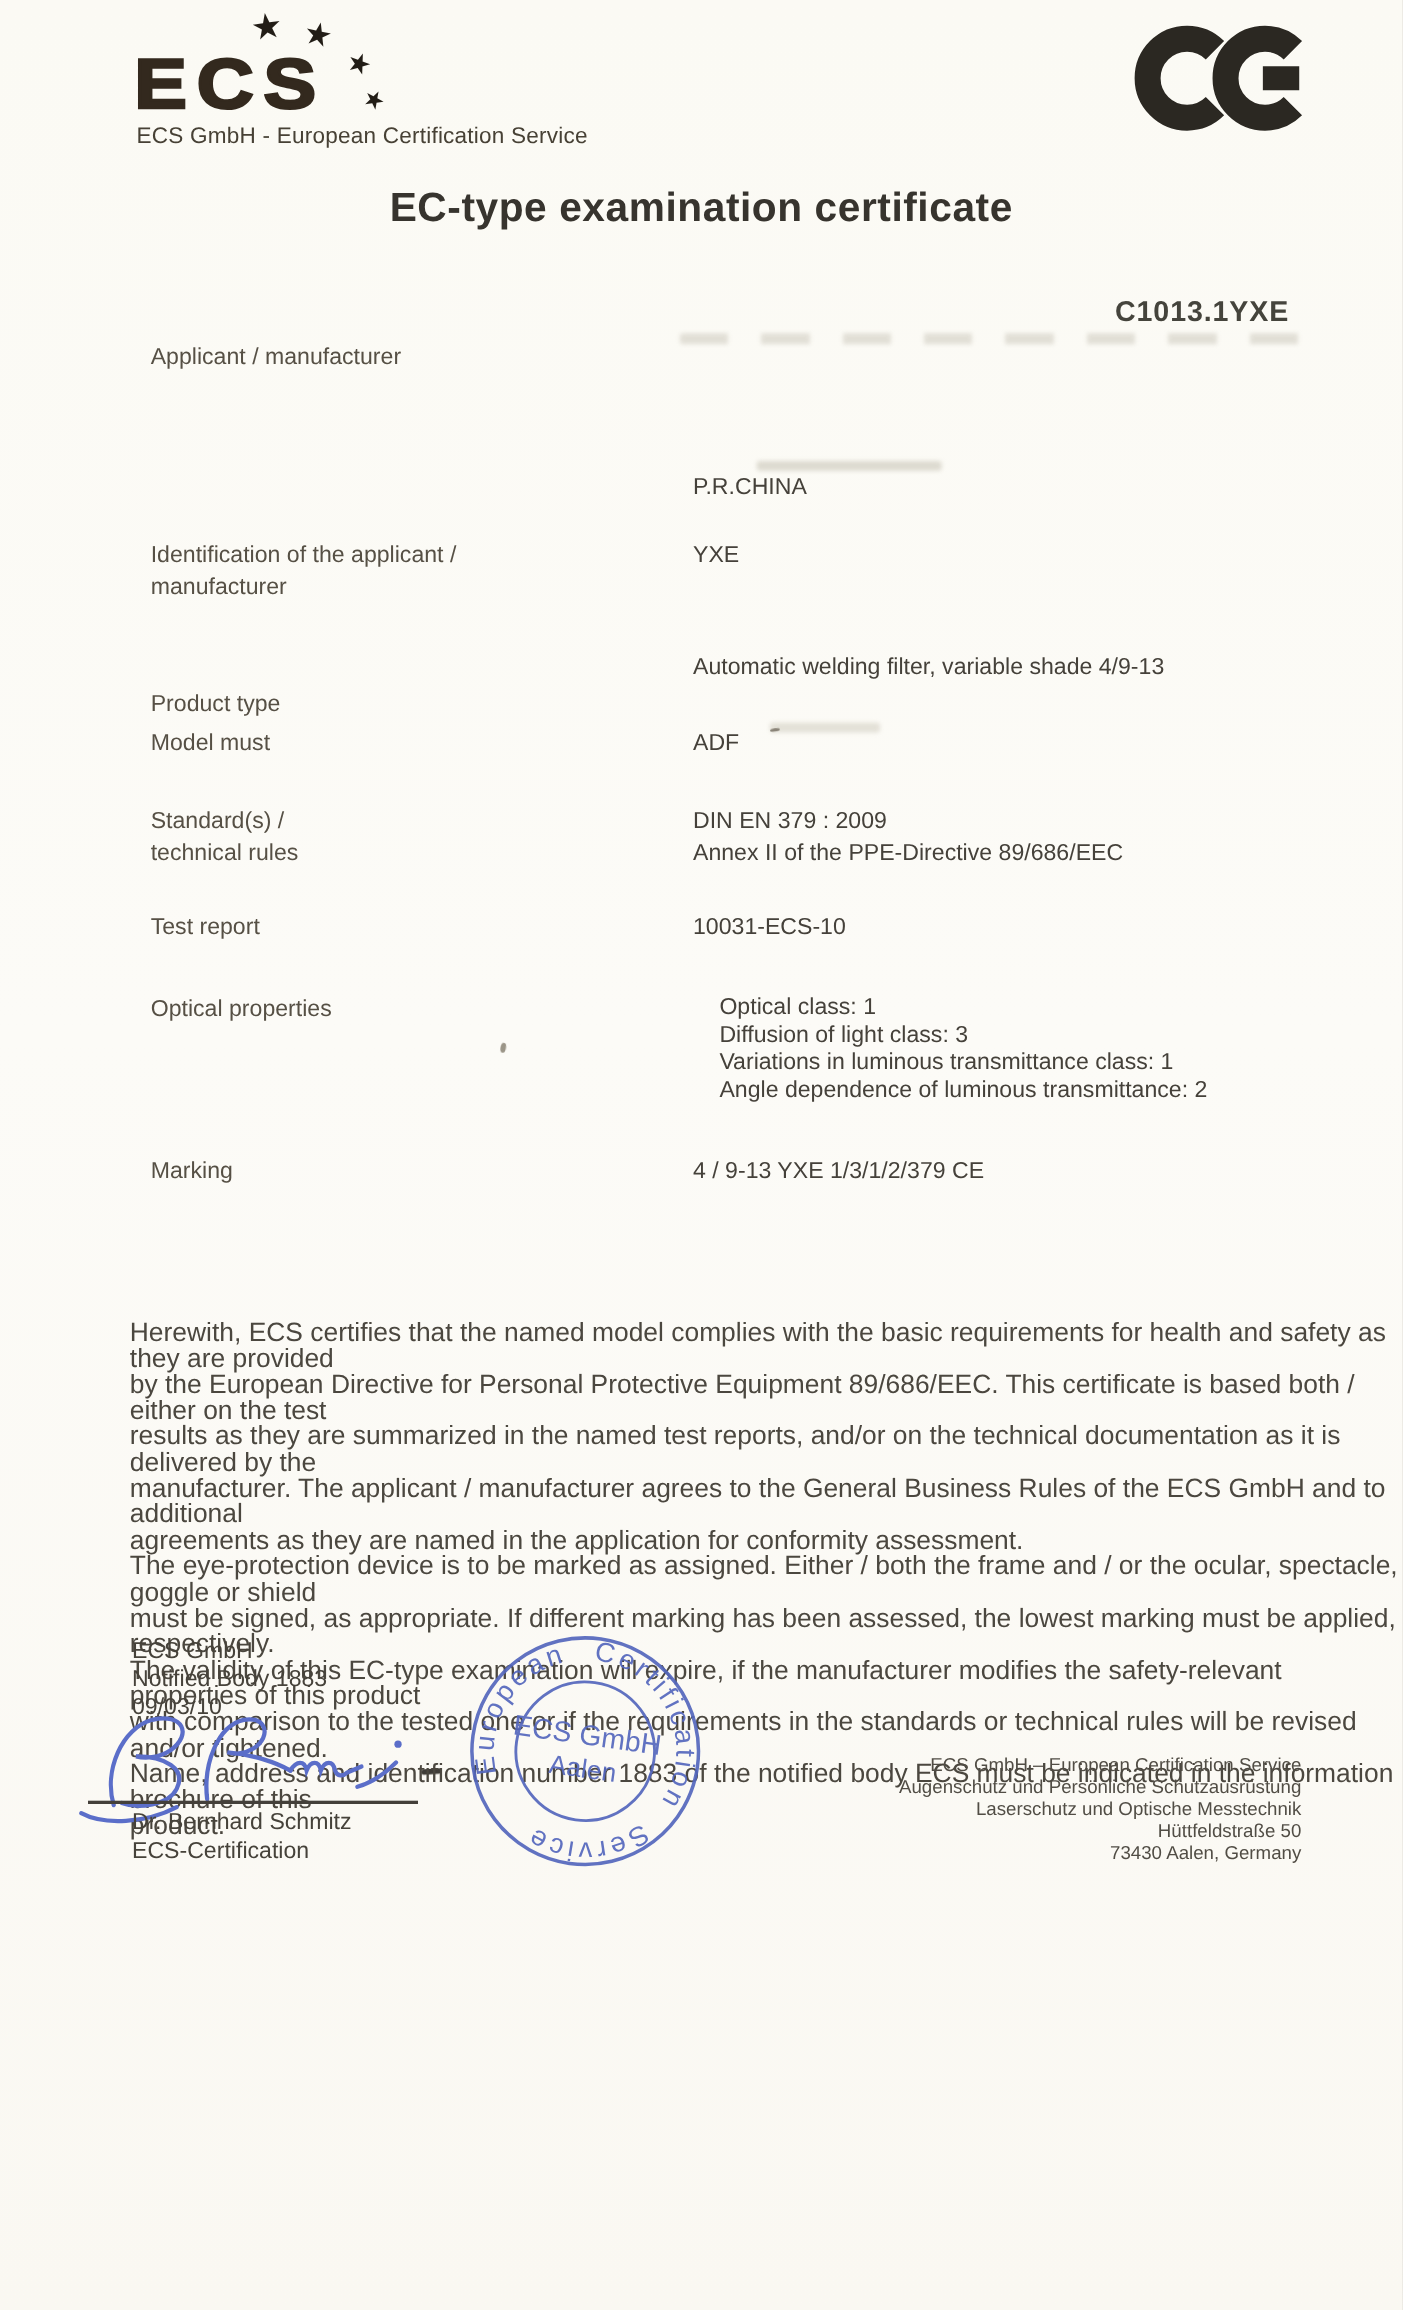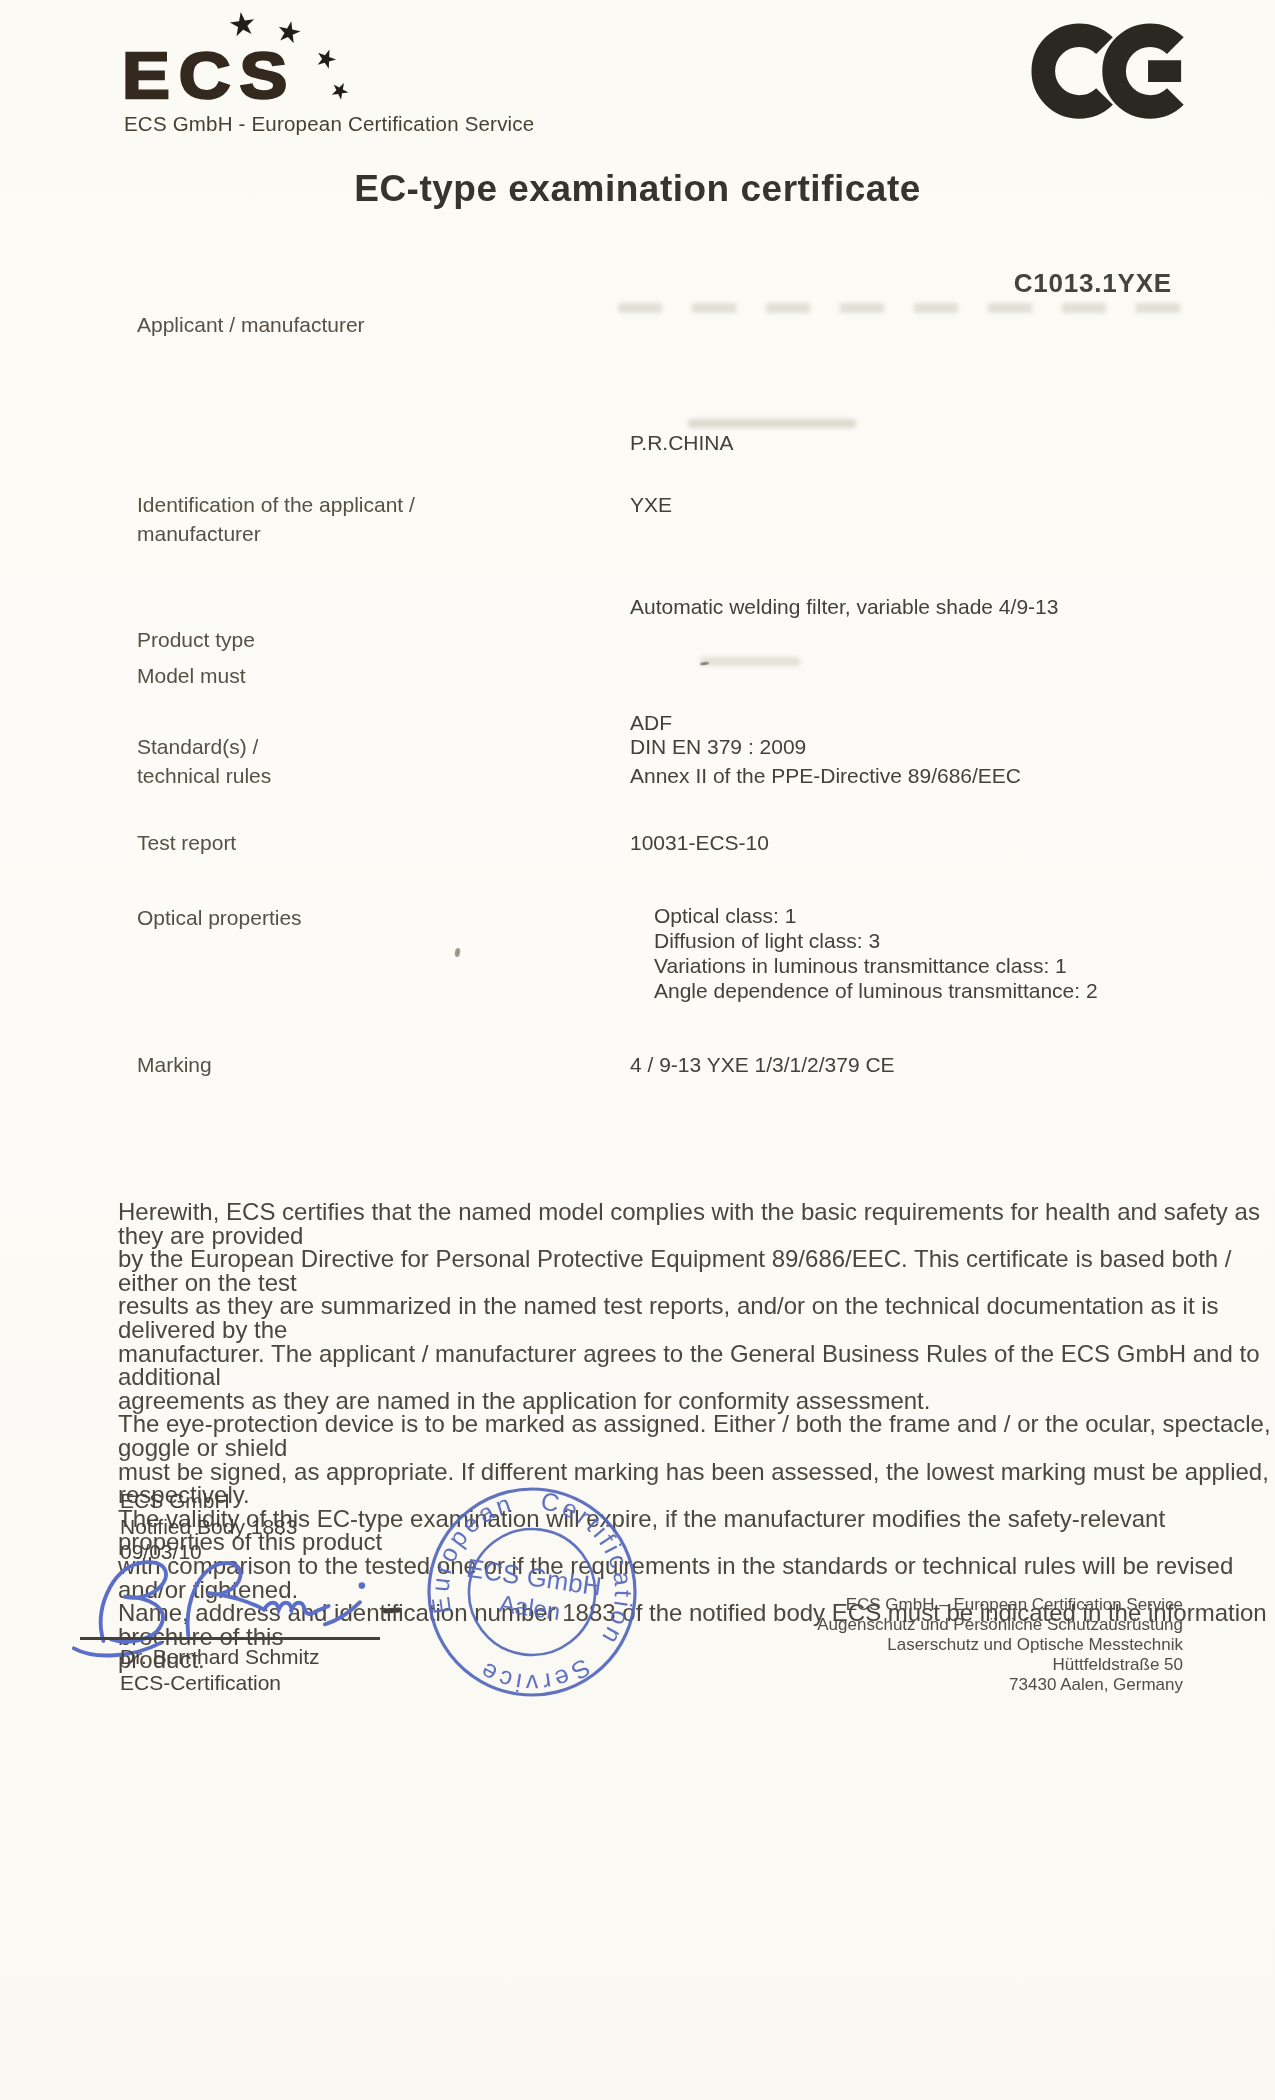--- a/index.html
+++ b/index.html
@@ -81,21 +81,21 @@
   <div class="abs value" style="left:630px; top:428px;">P.R.CHINA</div>
 
   <div class="abs label" style="left:137px; top:490px;">Identification of the applicant /
 manufacturer</div>
   <div class="abs value" style="left:630px; top:490px;">YXE</div>
 
   <div class="abs label" style="left:137px; top:592px;margin-top:33px;">Product type</div>
   <div class="abs value" style="left:630px; top:592px;">Automatic welding filter, variable shade 4/9-13</div>
 
   <div class="abs label" style="left:137px; top:661px;">Model must</div>
-  <div class="abs value" style="left:630px; top:661px;margin-top:47px;">ADF</div>
+  <div class="abs value" style="left:630px; top:661px;">ADF</div>
 
   <div class="abs label" style="left:137px; top:732px;">Standard(s) /
 technical rules</div>
   <div class="abs value" style="left:630px; top:732px;">DIN EN 379 : 2009
 Annex II of the PPE-Directive 89/686/EEC</div>
 
   <div class="abs label" style="left:137px; top:828px;">Test report</div>
   <div class="abs value" style="left:630px; top:828px;">10031-ECS-10</div>
 
   <div class="abs label" style="left:137px; top:903px;">Optical properties</div>

